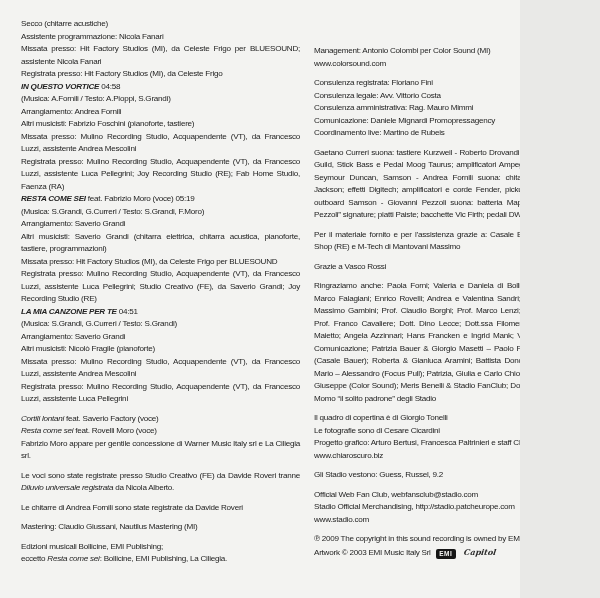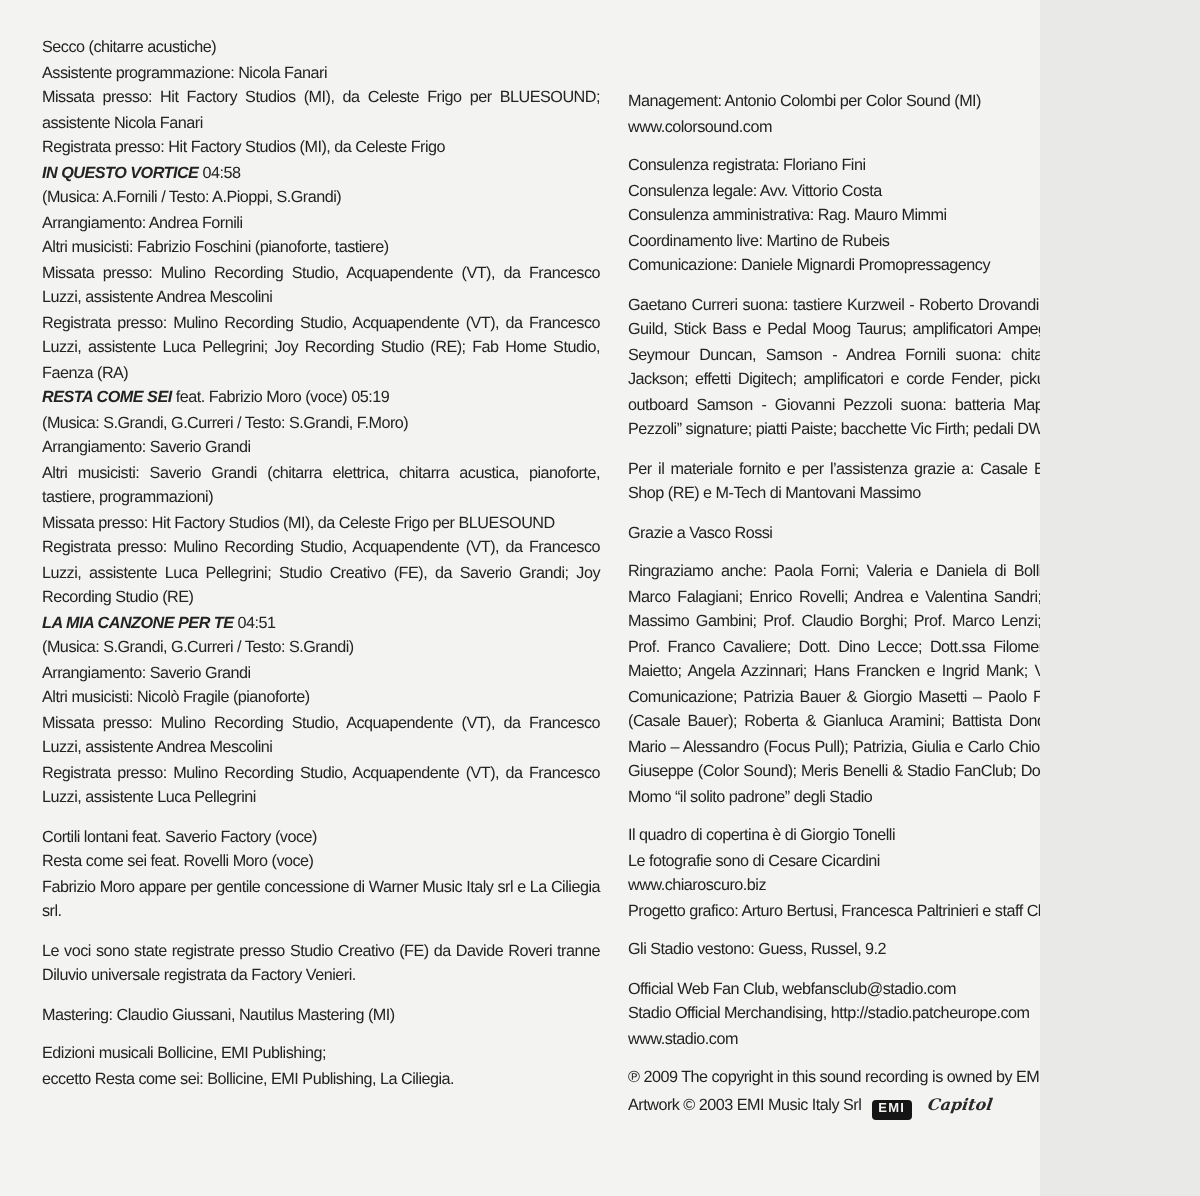--- a/index.html
+++ b/index.html
@@ -18,21 +18,21 @@
     letter-spacing:-0.25px;
     line-height:12.5px;
   }
   .col { position:absolute; width:279px; top:18px; }
   .col-left  { left:21px; }
   .col-right { left:314px; top:26px;margin-top:19px; }
   .block { margin:0 0 7px 0; }
   .seg { text-align:justify; }
   .r    { font-weight:normal; font-style:normal; }
   .r-b  { font-weight:normal; }
-  .r-i  { }
+  .r-i  { font-style:italic; }
   .r-bi { font-weight:bold; font-style:italic; }
   .logo-emi {
     display:inline-block;
     background:#151515; color:#f3f3f1;
     font-weight:bold; font-style:normal;
     font-size:6.5px; line-height:8.5px;
     padding:0.5px 3.5px; border-radius:2px;
     letter-spacing:0.6px;
     margin-left:5px; vertical-align:-1px;
   }
@@ -74,59 +74,62 @@
         <div class="seg"><span class="r">Altri musicisti: Nicolò Fragile (pianoforte)</span></div>
         <div class="seg"><span class="r">Missata presso: Mulino Recording Studio, Acquapendente (VT), da Francesco Luzzi, assistente Andrea Mescolini</span></div>
         <div class="seg"><span class="r">Registrata presso: Mulino Recording Studio, Acquapendente (VT), da Francesco Luzzi, assistente Luca Pellegrini</span></div>
       </div>
       <div class="block">
         <div class="seg"><span class="r-i">Cortili lontani</span><span class="r"> feat. Saverio Factory (voce)</span></div>
         <div class="seg"><span class="r-i">Resta come sei</span><span class="r"> feat. Rovelli Moro (voce)</span></div>
         <div class="seg"><span class="r">Fabrizio Moro appare per gentile concessione di Warner Music Italy srl e La Ciliegia srl.</span></div>
       </div>
       <div class="block">
-        <div class="seg"><span class="r">Le voci sono state registrate presso Studio Creativo (FE) da Davide Roveri tranne </span><span class="r-i">Diluvio universale registrata</span><span class="r"> da Factory Venieri.</span></div>
+        <div class="seg"><span class="r">Le voci sono state registrate presso Studio Creativo (FE) da Davide Roveri tranne </span><span class="r-i">Diluvio universale registrata</span><span class="r"> da Nicola Alberto.</span></div>
+      </div>
+      <div class="block">
+        <div class="seg"><span class="r">Le chitarre di Andrea Fornili sono state registrate da Davide Roveri</span></div>
       </div>
       <div class="block">
         <div class="seg"><span class="r">Mastering: Claudio Giussani, Nautilus Mastering (MI)</span></div>
       </div>
       <div class="block">
         <div class="seg"><span class="r">Edizioni musicali Bollicine, EMI Publishing;</span></div>
         <div class="seg"><span class="r">eccetto </span><span class="r-i">Resta come sei</span><span class="r">: Bollicine, EMI Publishing, La Ciliegia.</span></div>
       </div>
     </div>
   <div class="col col-right" id="col-right">
       <div class="block">
         <div class="seg"><span class="r">Management: Antonio Colombi per Color Sound (MI)</span></div>
         <div class="seg"><span class="r">www.colorsound.com</span></div>
       </div>
       <div class="block">
         <div class="seg"><span class="r">Consulenza registrata: Floriano Fini</span></div>
         <div class="seg"><span class="r">Consulenza legale: Avv. Vittorio Costa</span></div>
         <div class="seg"><span class="r">Consulenza amministrativa: Rag. Mauro Mimmi</span></div>
+        <div class="seg"><span class="r">Comunicazione: Daniele Mignardi Promopressagency</span></div>
         <div class="seg"><span class="r">Coordinamento live: Martino de Rubeis</span></div>
-        <div class="seg"><span class="r">Comunicazione: Daniele Mignardi Promopressagency</span></div>
       </div>
       <div class="block">
         <div class="seg"><span class="r">Gaetano Curreri suona: tastiere Kurzweil - Roberto Drovandi suona: bassi Fender, Guild, Stick Bass e Pedal Moog Taurus; amplificatori Ampeg, corde Elisir, pickup Seymour Duncan, Samson - Andrea Fornili suona: chitarre Fender, Guild e Jackson; effetti Digitech; amplificatori e corde Fender, pickup Seymour Duncan; outboard Samson - Giovanni Pezzoli suona: batteria Mapex Saturn “Giovanni Pezzoli” signature; piatti Paiste; bacchette Vic Firth; pedali DW</span></div>
       </div>
       <div class="block">
         <div class="seg"><span class="r">Per il materiale fornito e per l’assistenza grazie a: Casale Bauer, Aramini, Guitar Shop (RE) e M-Tech di Mantovani Massimo</span></div>
       </div>
       <div class="block">
         <div class="seg"><span class="r">Grazie a Vasco Rossi</span></div>
       </div>
       <div class="block">
         <div class="seg"><span class="r">Ringraziamo anche: Paola Forni; Valeria e Daniela di Bollicine; Federica Forni; Marco Falagiani; Enrico Rovelli; Andrea e Valentina Sandri; Avv. Guido Magnisi; Massimo Gambini; Prof. Claudio Borghi; Prof. Marco Lenzi; Dott. Alberto Bertoli; Prof. Franco Cavaliere; Dott. Dino Lecce; Dott.ssa Filomena Copeta; Rosanna Maietto; Angela Azzinnari; Hans Francken e Ingrid Mank; Vincenza Petta per la Comunicazione; Patrizia Bauer &amp; Giorgio Masetti – Paolo Ferrari &amp; Salvo Zocco (Casale Bauer); Roberta &amp; Gianluca Aramini; Battista Dondi – Mirko – Paola – Mario – Alessandro (Focus Pull); Patrizia, Giulia e Carlo Chionna (9.2); Valentina &amp; Giuseppe (Color Sound); Meris Benelli &amp; Stadio FanClub; Dott.ssa Elisa Leardini &amp; Momo “il solito padrone” degli Stadio</span></div>
       </div>
       <div class="block">
         <div class="seg"><span class="r">Il quadro di copertina è di Giorgio Tonelli</span></div>
         <div class="seg"><span class="r">Le fotografie sono di Cesare Cicardini</span></div>
+        <div class="seg"><span class="r">Progetto grafico: Arturo Bertusi, Francesca Paltrinieri e staff Chiaroscuro srl (BO)</span></div>
         <div class="seg"><span class="r">www.chiaroscuro.biz</span></div>
-        <div class="seg"><span class="r">Progetto grafico: Arturo Bertusi, Francesca Paltrinieri e staff Chiaroscuro srl (BO)</span></div>
       </div>
       <div class="block">
         <div class="seg"><span class="r">Gli Stadio vestono: Guess, Russel, 9.2</span></div>
       </div>
       <div class="block">
         <div class="seg"><span class="r">Official Web Fan Club, webfansclub@stadio.com</span></div>
         <div class="seg"><span class="r">Stadio Official Merchandising, http://stadio.patcheurope.com</span></div>
         <div class="seg"><span class="r-b">www.stadio.com</span></div>
       </div>
       <div class="block">

